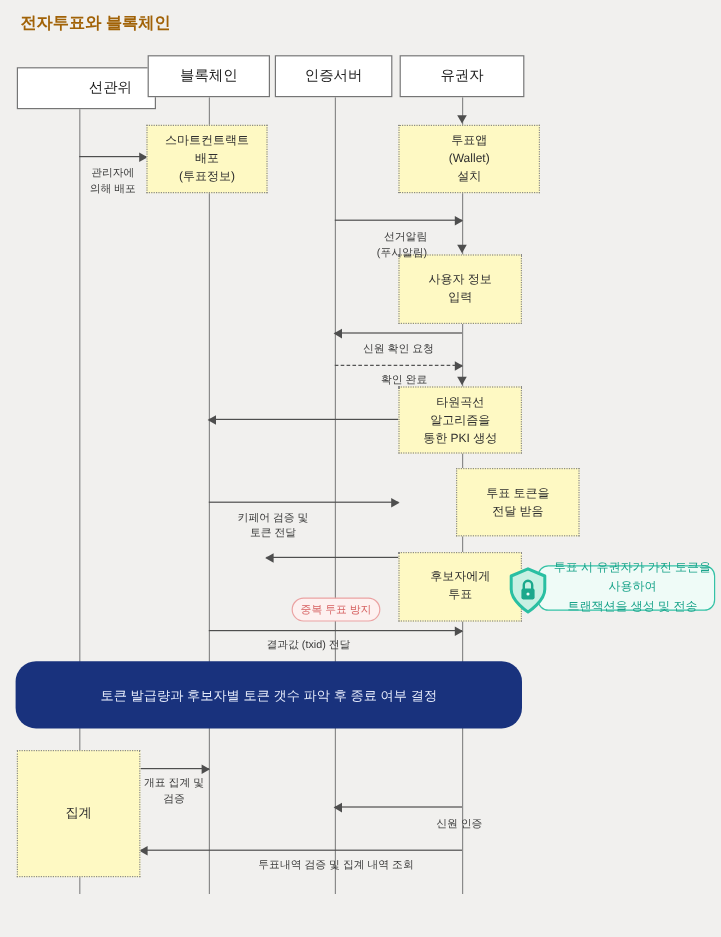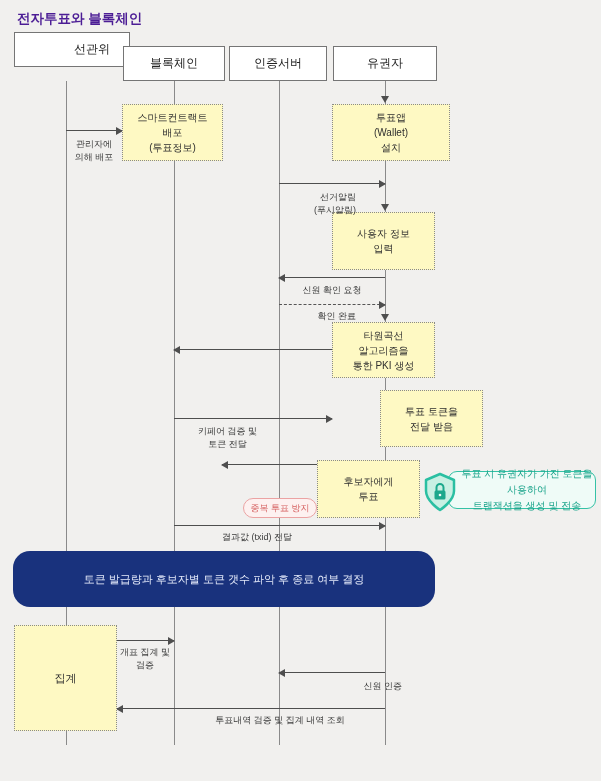--- a/index.html
+++ b/index.html
@@ -7,21 +7,21 @@
     width:601px;height:781px;
     background:#f1f0ee;
     font-family:"Liberation Sans","DejaVu Sans",sans-serif;
     color:#333;
     position:relative;
     overflow:hidden;
   }
   #canvas{position:absolute;left:0;top:0;width:601px;height:781px;}
   .title{
     position:absolute;left:17px;top:10px;
-    font-size:13.5px;font-weight:bold;color:#4c1d95;
+    font-size:13.5px;font-weight:bold;color:#a16207;
     white-space:pre-line;
   }
   .actor{
     position:absolute;height:35px;
     background:#ffffff;border:1.5px solid #757575;
     box-sizing:border-box;
     display:flex;align-items:center;justify-content:center;
     font-size:12px;color:#222;
   }
   .lifeline{
@@ -117,21 +117,21 @@
   <div class="harrow" style="left:117px;top:708px;width:268px;">
       <span class="head l"></span>
     </div>
 
   <div class="vhead" style="left:381px;top:96px;"></div>
   <div class="vhead" style="left:381px;top:204px;"></div>
   <div class="vhead" style="left:381px;top:314px;"></div>
 
   <div class="banner" style="background:#19327d;border-radius:17px;">토큰 발급량과 후보자별 토큰 갯수 파악 후 종료 여부 결정</div>
 
-  <div class="actor" style="left:14px;top:32px;width:116px;padding-left:40px;">
+  <div class="actor" style="left:14px;top:56px;width:116px;padding-left:40px;">
       <span>선관위</span>
     </div>
   <div class="actor" style="left:123px;top:46px;width:102px;">
       <span>블록체인</span>
     </div>
   <div class="actor" style="left:229px;top:46px;width:98px;">
       <span>인증서버</span>
     </div>
   <div class="actor" style="left:333px;top:46px;width:104px;">
       <span>유권자</span>
@@ -143,21 +143,21 @@
   <div class="dbox" style="left:332px;top:104px;width:118px;height:57px;">투표앱
 (Wallet)
 설치</div>
   <div class="dbox" style="left:332px;top:212px;width:103px;height:58px;">사용자 정보
 입력</div>
   <div class="dbox" style="left:332px;top:322px;width:103px;height:56px;">타원곡선
 알고리즘을
 통한 PKI 생성</div>
   <div class="dbox" style="left:332px;top:390px;width:103px;height:57px;margin-left:48px;">투표 토큰을
 전달 받음</div>
-  <div class="dbox" style="left:317px;top:460px;width:103px;height:58px;">후보자에게
+  <div class="dbox" style="left:332px;top:460px;width:103px;height:58px;font-family:Liberation Mono, monospace;">후보자에게
 투표</div>
   <div class="dbox" style="left:14px;top:625px;width:103px;height:106px;font-size:11px;">집계</div>
 
   <div class="mlabel center" style="left:64px;top:138px;width:60px;">관리자에
 의해 배포</div>
   <div class="mlabel" style="left:286px;top:191px;width:70px;">선거알림
 (푸시알림)</div>
   <div class="mlabel center" style="left:279px;top:284px;width:106px;">신원 확인 요청</div>
   <div class="mlabel" style="left:286px;top:310px;width:70px;">확인 완료</div>
   <div class="mlabel center" style="left:180px;top:425px;width:95px;">키페어 검증 및

